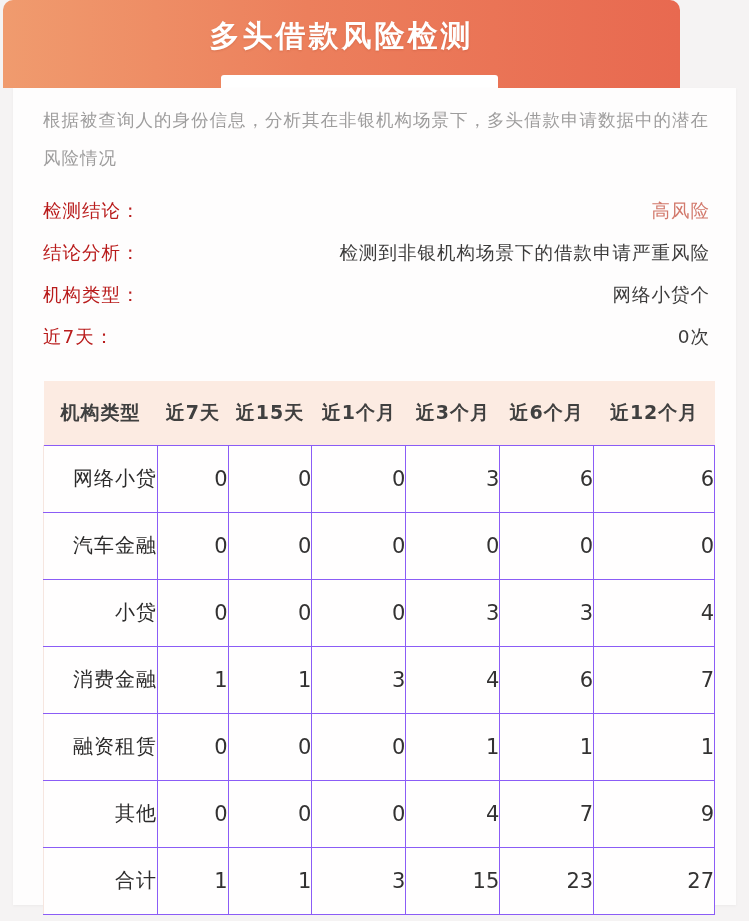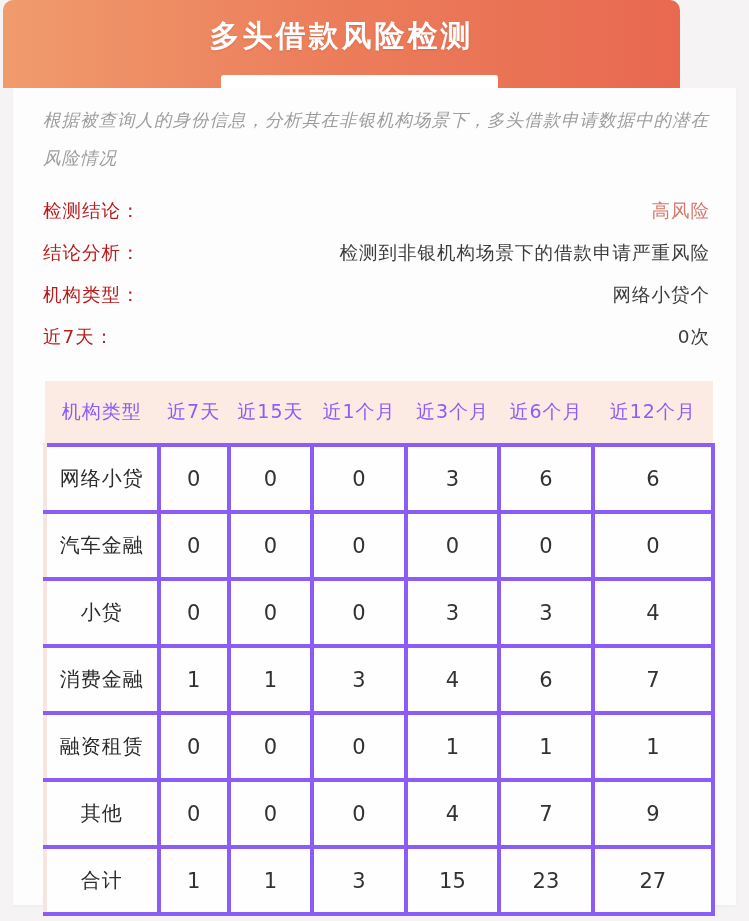--- a/index.html
+++ b/index.html
@@ -44,21 +44,20 @@
     background: #fefdfd;
     box-shadow: 0 1px 3px rgba(0,0,0,0.04);
     padding: 13px 26px 20px 30px;
   }
   .description {
     color: #9e9d9d;
     font-size: 17.5px;
     line-height: 38px;
     letter-spacing: 1px;
     margin-bottom: 12px;
-    font-style: italic;
   }
   .info-row {
     display: flex;
     justify-content: space-between;
     align-items: center;
     height: 42px;
     font-size: 18.5px;
     color: #3d3c3c;
     letter-spacing: 1px;
   }
@@ -66,35 +65,35 @@
   .info-value { color: #3d3c3c; text-align: center; }
   .info-value.risk { color: #d2796c; }
   .org-table {
     width: 672px;
     margin-top: 24px;
     border-collapse: collapse;
     table-layout: fixed;
   }
   .org-table th {
     background: #fcebe2;
-    color: #8b5cf6;
+    color: #404040;
     font-size: 19px;
-    font-weight: normal;
+    font-weight: bold;
     height: 64px;
     letter-spacing: 1px;
     text-align: center;
     white-space: nowrap;
   }
   .org-table td {
     height: 67px;
-    text-align: center;
+    text-align: right;
     font-size: 21px;
     color: #333232;
     background: #fffefe;
-    border: 4px solid #8b5cf6;
+    border: 1px solid #8b5cf6;
   }
   .org-table td.rowlabel {
     font-size: 20px;
     font-weight: 500;
     color: #2c2b2b;
     letter-spacing: 1px;
   }
   .org-table tr td:first-child { border-left-color: #f6e6e0; }
   .org-table thead th { border: none; }
 </style>

